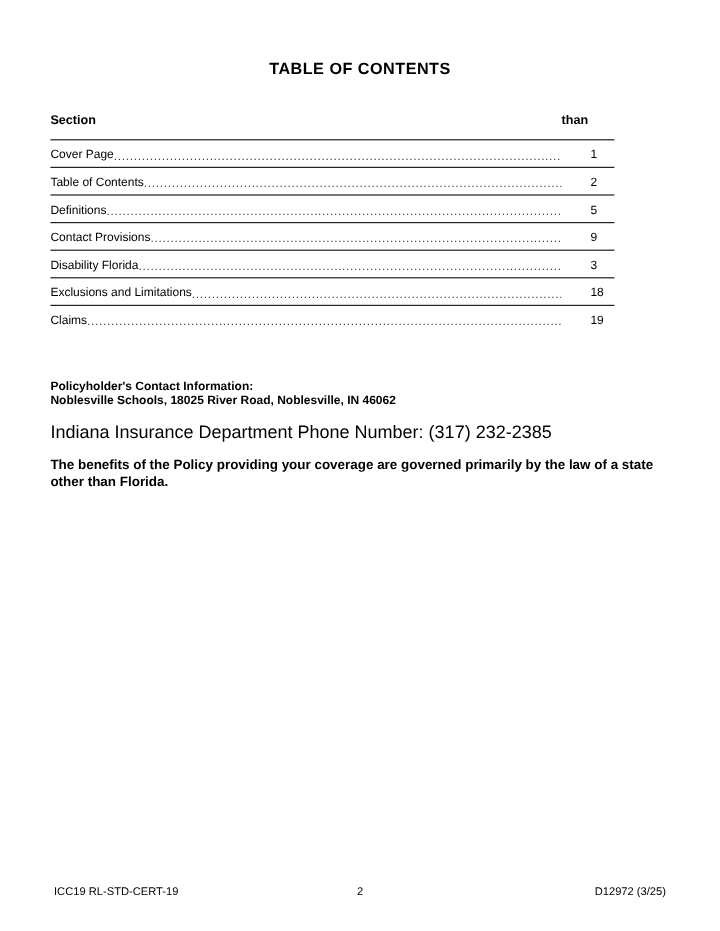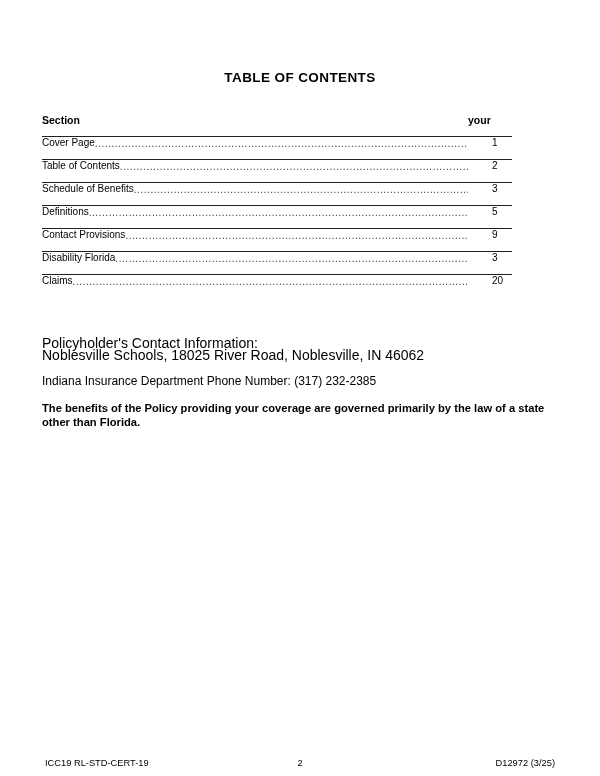--- a/index.html
+++ b/index.html
@@ -16,21 +16,20 @@
     position: relative;
     overflow: hidden;
     -webkit-font-smoothing: antialiased;
   }
 
   .page {
     position: relative;
     width: 600px;
     height: 568px;
     box-sizing: border-box;
-    margin-top: 20px;
   }
 
   
   .doc-title {
     position: absolute;
     top: 50px;
     left: 0;
     width: 600px;
     text-align: center;
     font-size: 13.5px;
@@ -65,20 +64,21 @@
     text-align: left;
     padding-left: 3px;
   }
 
   .toc-rows {
     margin-top: 10px;
   }
 
   .toc-row {
     display: flex;
+    align-items: flex-end;
     height: 23px;
     border-top: 1px solid #231f20;
     font-size: 10px;
     box-sizing: border-box;
   }
 
   .toc-row .entry-title {
     flex: 0 0 auto;
     white-space: nowrap;
     padding-bottom: 4px;
@@ -111,33 +111,34 @@
     box-sizing: border-box;
     white-space: nowrap;
   }
 
   
   .contact-block {
     position: absolute;
     top: 317px;
     left: 42px;
     width: 520px;
-    font-size: 14px;
+    font-size: 10px;
     line-height: 12.4px;
+    font-weight: bold;
   }
   .contact-block .line {
     white-space: nowrap;
   }
 
   .dept-block {
     position: absolute;
     top: 355px;
     left: 42px;
     width: 520px;
-    font-size: 12px;
+    font-size: 15px;
     line-height: 12.4px;
   }
 
   .florida-block {
     position: absolute;
     top: 381px;
     left: 42px;
     width: 512px;
     font-size: 9.6px;
     line-height: 12.4px;
@@ -187,66 +188,66 @@
 
 <div class="page">
 
   <div class="doc-title">TABLE OF CONTENTS</div>
 
   <div class="toc">
 
     <div class="toc-head">
       <span class="sec-label">Section</span>
       <span class="spacer"></span>
-      <span class="page-label">your</span>
+      <span class="page-label">than</span>
     </div>
 
     <div class="toc-rows">
 
       <div class="toc-row">
         <span class="entry-title">Cover Page</span>
         <span class="leader"></span>
         <span class="entry-page">1</span>
       </div>
 
       <div class="toc-row">
         <span class="entry-title">Table of Contents</span>
         <span class="leader"></span>
         <span class="entry-page">2</span>
       </div>
 
-      <div class="toc-row">
-        <span class="entry-title">Schedule of Benefits</span>
+
+      <div class="toc-row">
+        <span class="entry-title">Definitions</span>
+        <span class="leader"></span>
+        <span class="entry-page">5</span>
+      </div>
+
+      <div class="toc-row">
+        <span class="entry-title">Contact Provisions</span>
+        <span class="leader"></span>
+        <span class="entry-page">9</span>
+      </div>
+
+      <div class="toc-row">
+        <span class="entry-title">Disability Florida</span>
         <span class="leader"></span>
         <span class="entry-page">3</span>
       </div>
 
       <div class="toc-row">
-        <span class="entry-title">Definitions</span>
-        <span class="leader"></span>
-        <span class="entry-page">5</span>
-      </div>
-
-      <div class="toc-row">
-        <span class="entry-title">Contact Provisions</span>
-        <span class="leader"></span>
-        <span class="entry-page">9</span>
-      </div>
-
-      <div class="toc-row">
-        <span class="entry-title">Disability Florida</span>
-        <span class="leader"></span>
-        <span class="entry-page">3</span>
-      </div>
-
+        <span class="entry-title">Exclusions and Limitations</span>
+        <span class="leader"></span>
+        <span class="entry-page">18</span>
+      </div>
 
       <div class="toc-row">
         <span class="entry-title">Claims</span>
         <span class="leader"></span>
-        <span class="entry-page">20</span>
+        <span class="entry-page">19</span>
       </div>
 
     </div>
   </div>
 
   <div class="contact-block">
     <div class="line">Policyholder's Contact Information:</div>
     <div class="line">Noblesville Schools, 18025 River Road, Noblesville, IN 46062</div>
   </div>
 

